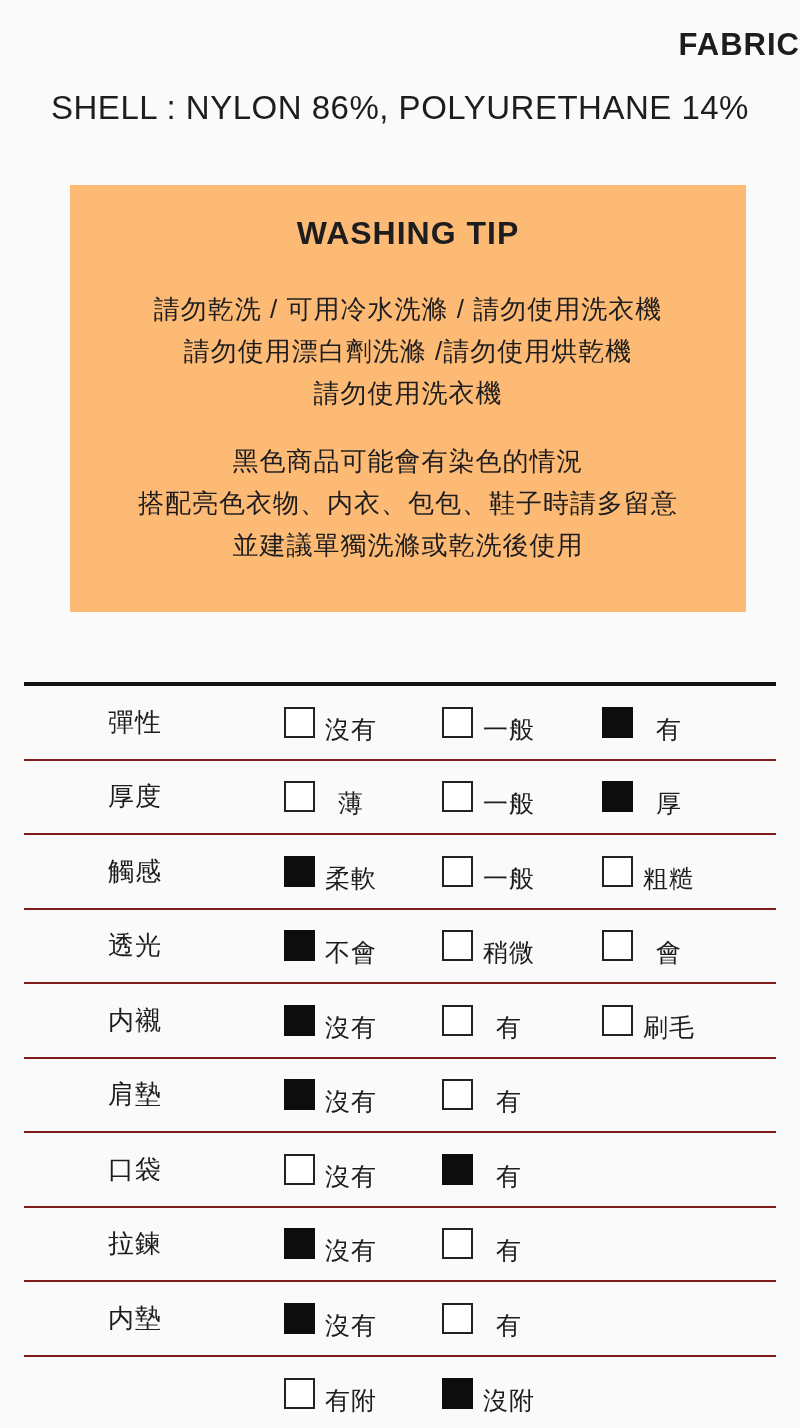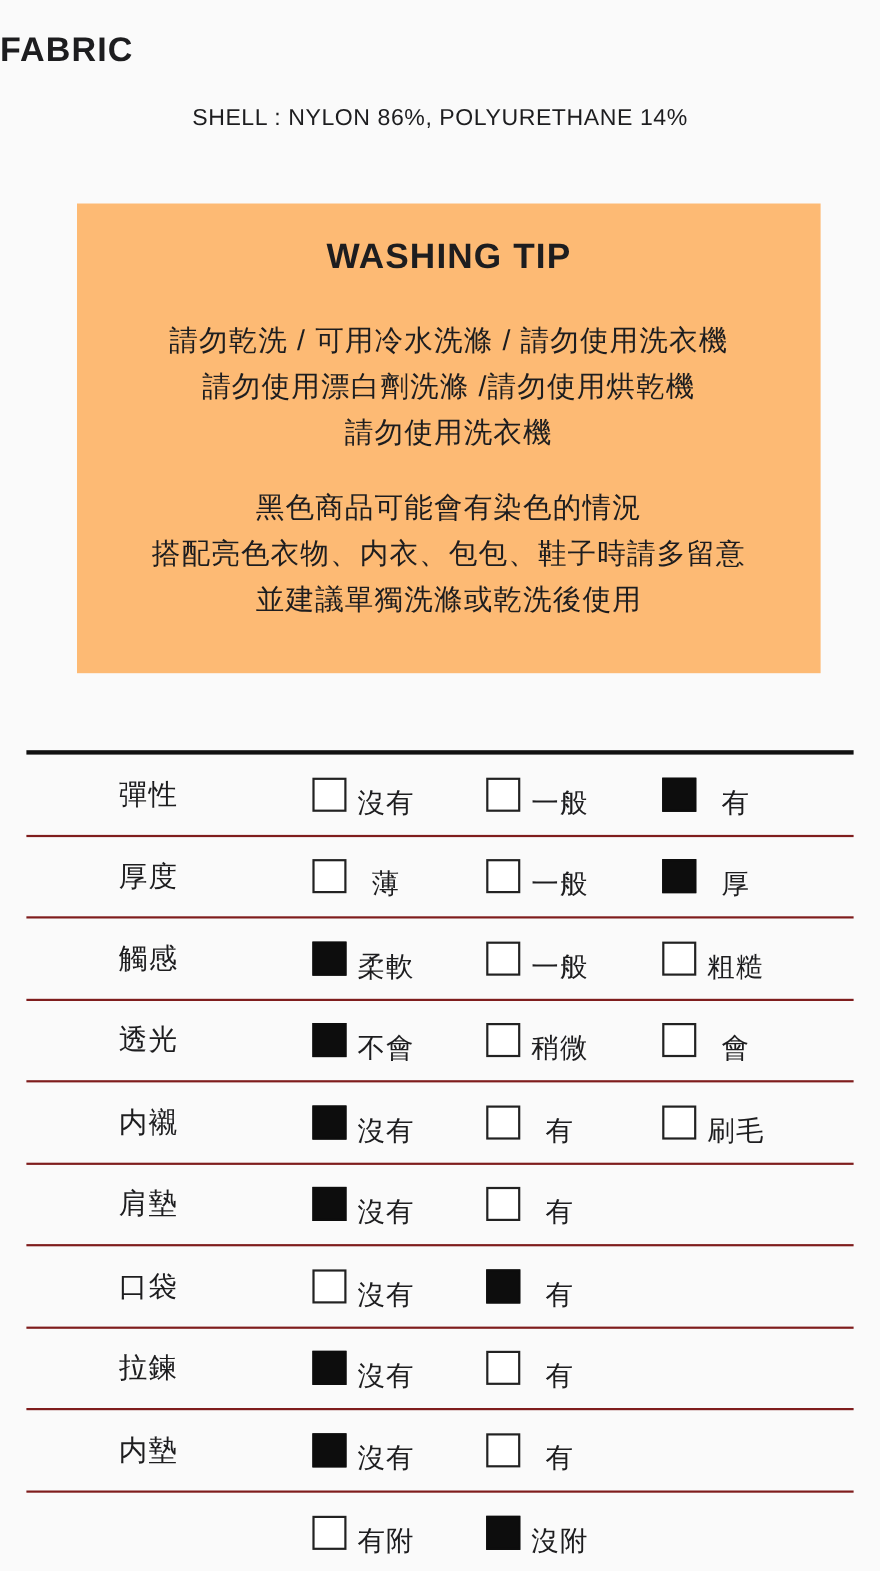--- a/index.html
+++ b/index.html
@@ -6,25 +6,25 @@
   body {
     width:800px; height:1428px;
     background:#fafafa;
     color:#1d1d1f;
     font-family:"Liberation Sans","DejaVu Sans",sans-serif;
     overflow:hidden;
   }
   .fabric-title {
     margin:0; padding-top:27px;
     font-size:31px; line-height:36px; font-weight:bold;
-    text-align:left; letter-spacing:1px;
+    text-align:right; letter-spacing:1px;
   }
   .fabric-comp {
     margin:28px 0 0 0;
-    font-size:21px; line-height:34px; font-weight:500;
+    font-size:33px; line-height:34px; font-weight:500;
     text-align:center; letter-spacing:0.5px;
   }
   .washing-panel {
     margin:60px 54px 0 70px;
     width:676px;
     background:#fdba74;
     padding-bottom:34px;
   }
   .washing-title {
     margin:0; padding-top:28px;

